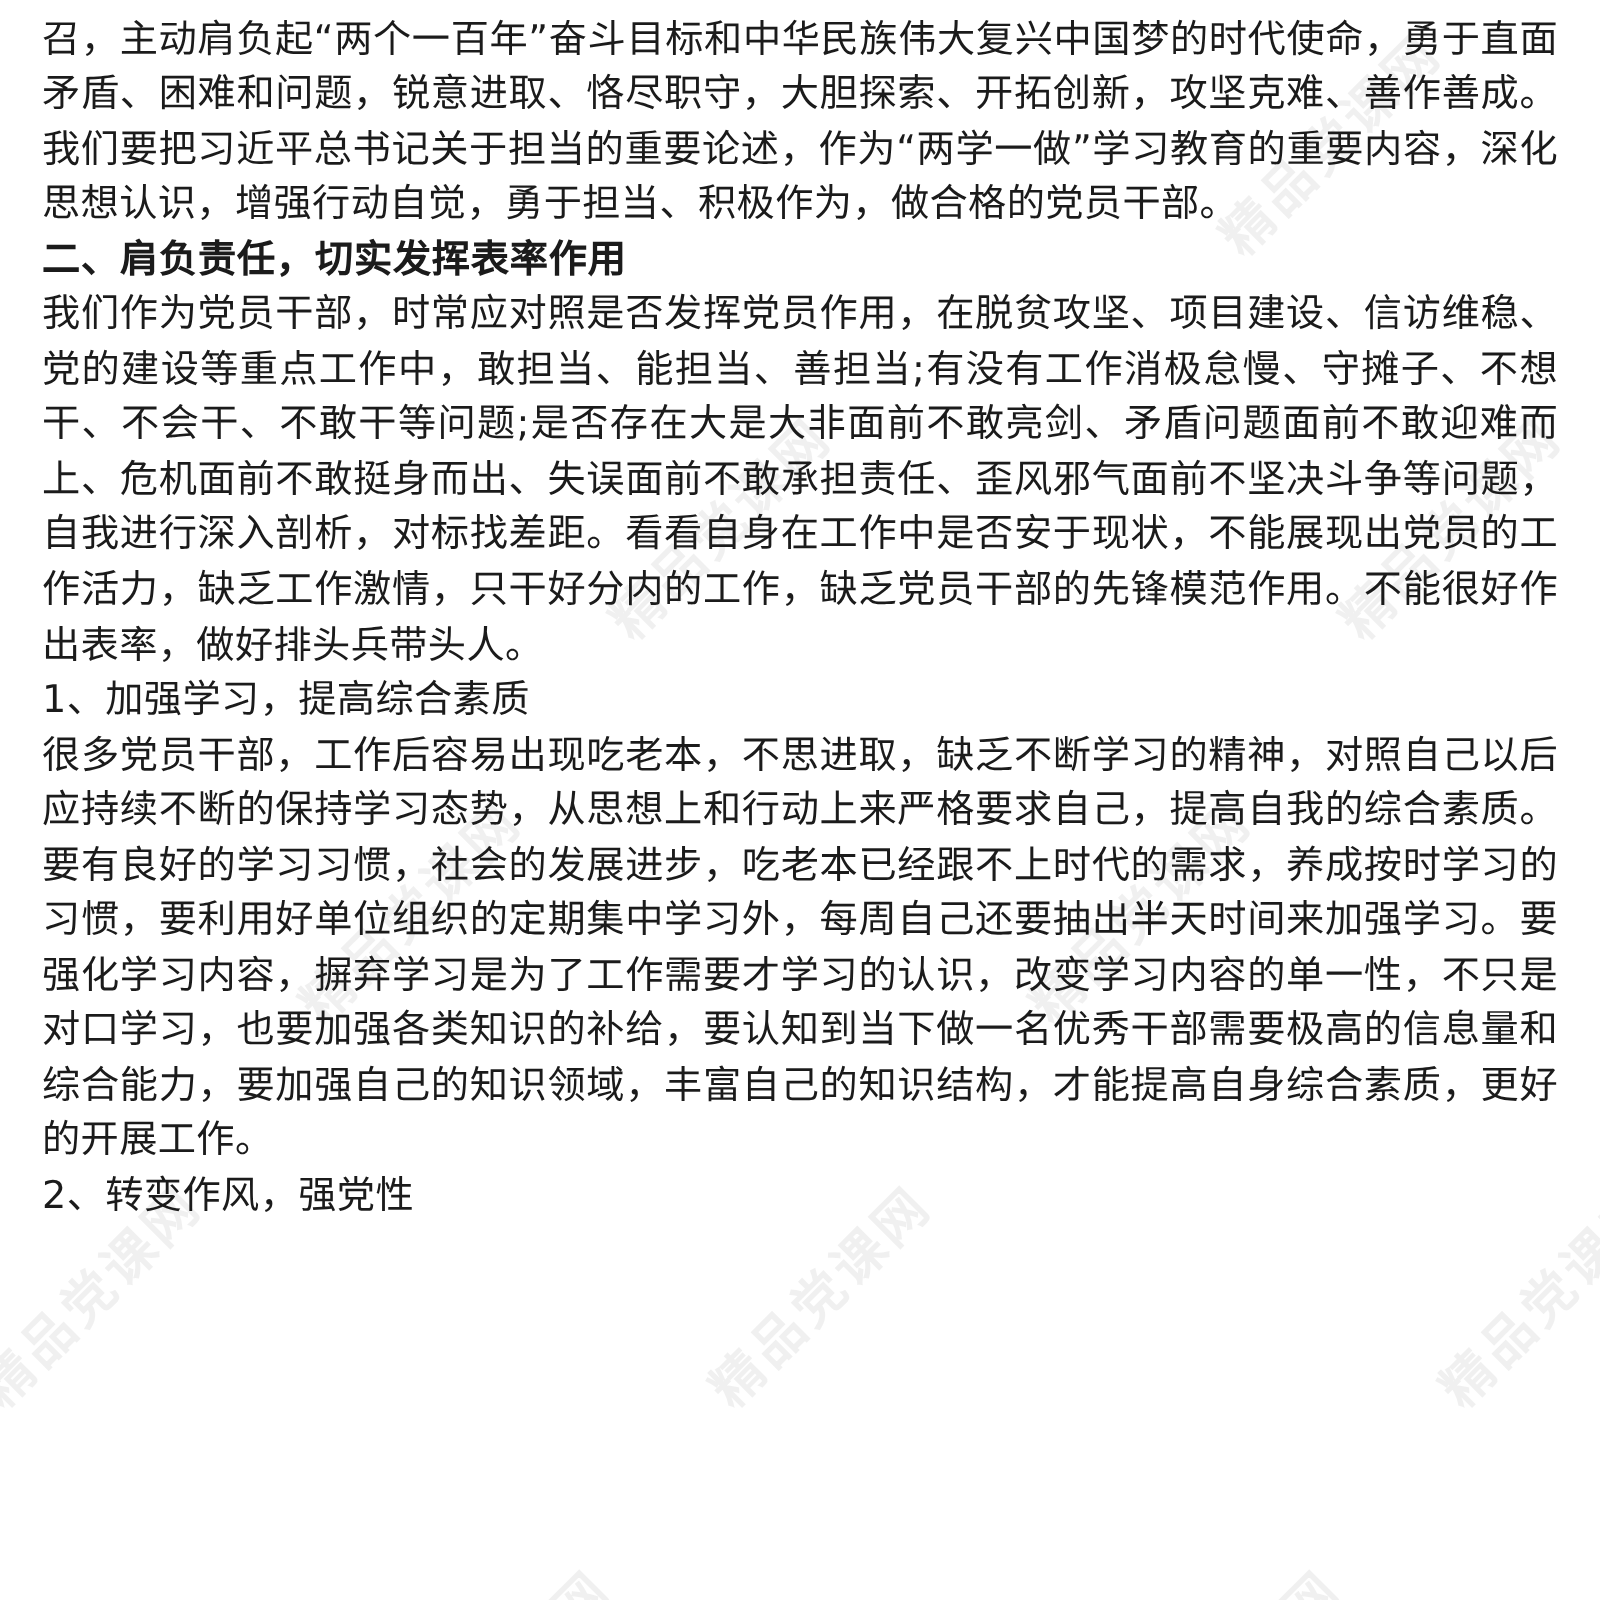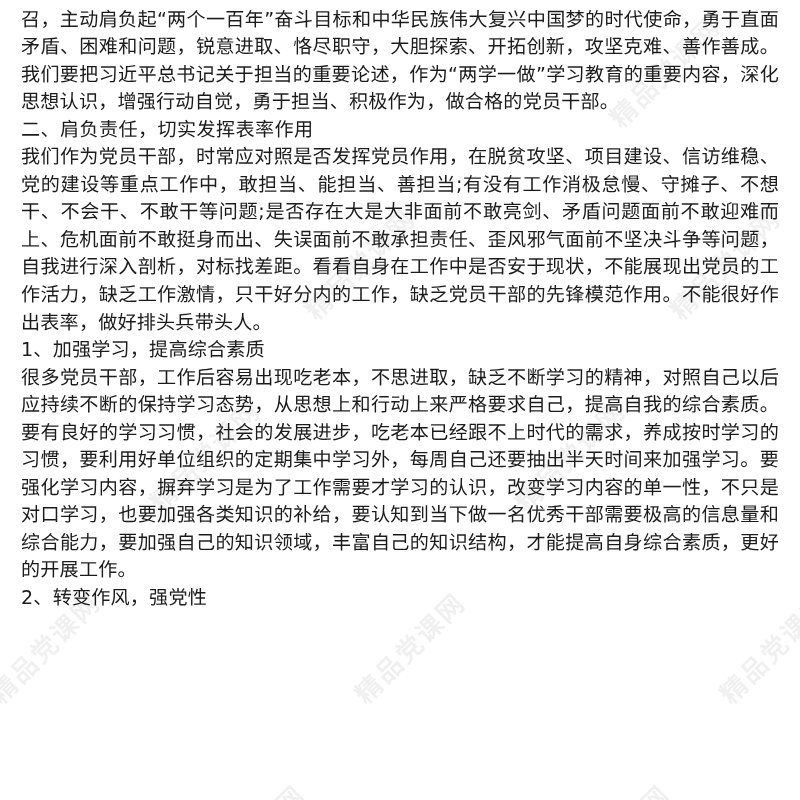--- a/index.html
+++ b/index.html
@@ -63,21 +63,21 @@
     line-height: 27.55px;
     letter-spacing: 0.2px;
     text-align: justify;
     text-justify: inter-character;
     text-align-last: left;
     font-weight: 400;
     word-break: break-all;
   }
 
   .para.heading {
-    font-weight: 400;
+    font-weight: 700;
     letter-spacing: 0.4px;
     text-align: left;
   }
 
   .para.subheading {
     font-weight: 400;
     text-align: center;
   }
 </style>
 </head>

